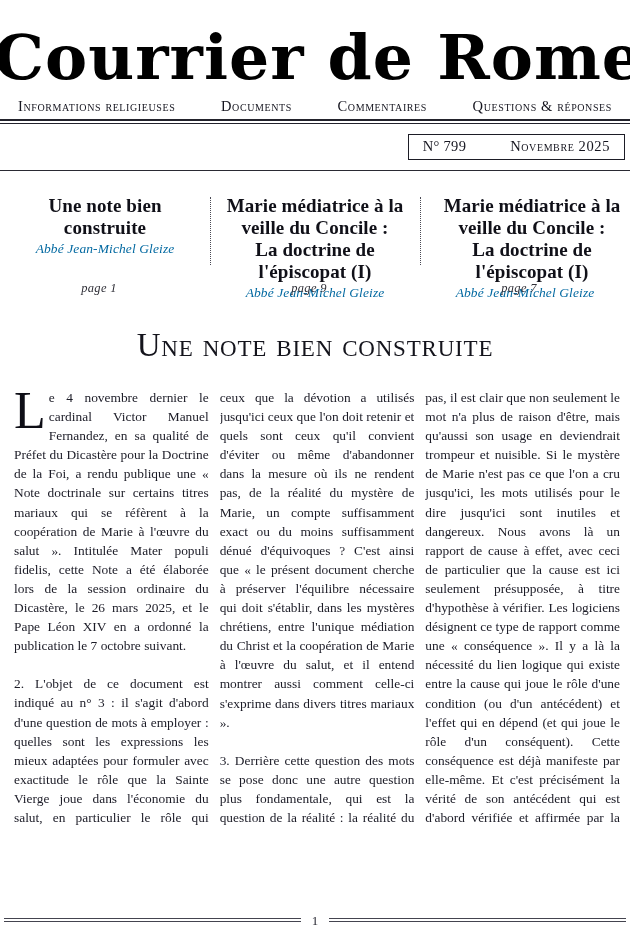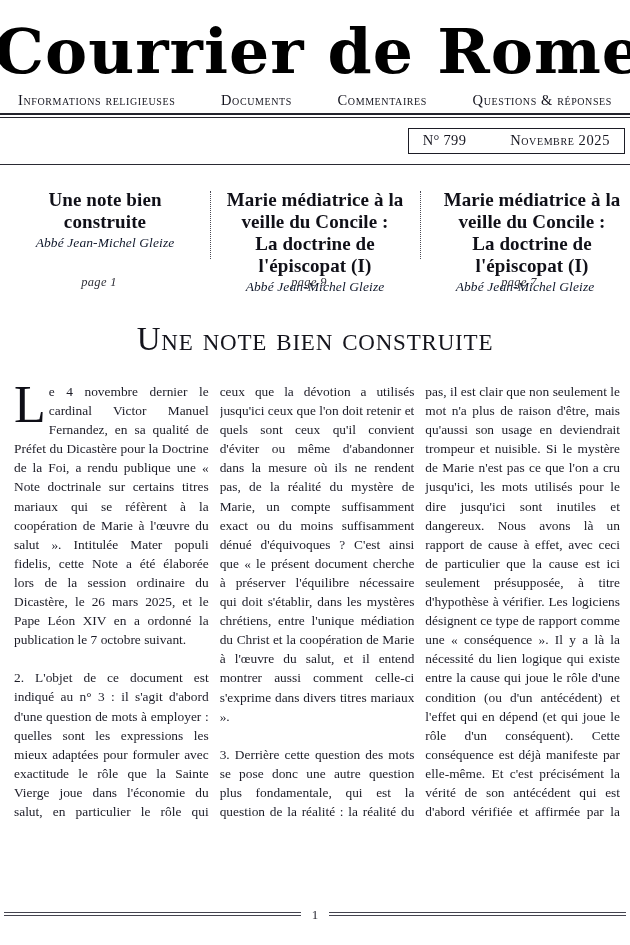--- a/index.html
+++ b/index.html
@@ -20,20 +20,21 @@
     width: 630px;
     height: 945px;
     position: relative;
     box-sizing: border-box;
   }
 
   
   .masthead {
     text-align: right;
     padding: 18px 0 0 0;
+    margin-top: 6px;
   }
   .masthead-title {
     font-family: "DejaVu Serif", "Liberation Serif", serif;
     font-weight: 700;
     font-size: 62px;
     line-height: 68px;
     letter-spacing: 1px;
     color: #000;
     white-space: nowrap;
     transform: scaleX(1.02);
@@ -130,21 +131,21 @@
     font-size: 19px;
     line-height: 22px;
     font-weight: 700;
     color: #101018;
     letter-spacing: 0.1px;
     white-space: pre-line;
   }
   .teaser-author {
     font-size: 13.5px;
     font-style: italic;
-    color: #0f172a;
+    color: #0369a1;
     margin-top: 2px;
     letter-spacing: 0.1px;
   }
   .teaser-page {
     font-size: 12.5px;
     font-style: italic;
     color: #303038;
     position: absolute;
     left: 0;
     right: 12px;

